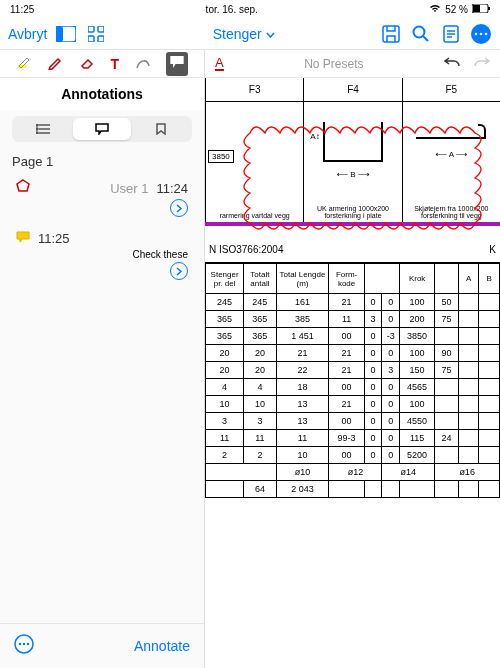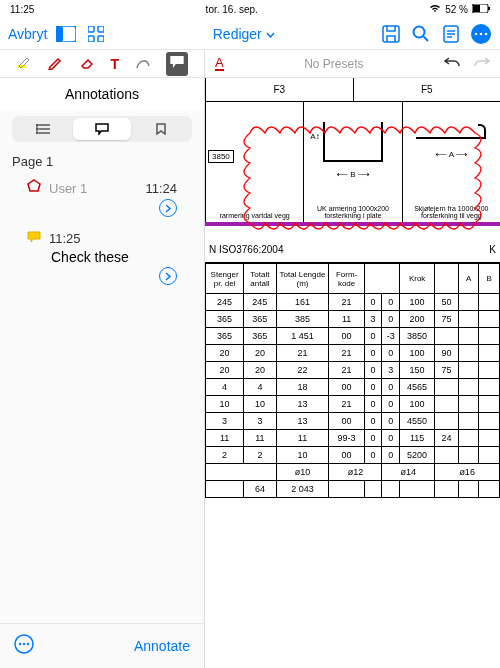--- a/index.html
+++ b/index.html
@@ -7,30 +7,30 @@
 .statusbar{height:18px;display:flex;justify-content:space-between;align-items:center;padding:0 10px;font-size:10px;}
 .statusbar .right{display:flex;gap:4px;align-items:center;}
 .navbar{height:32px;display:flex;align-items:center;padding:0 8px;gap:8px;border-bottom:1px solid #e5e5e5;}
 .nav-btn{color:#007aff;font-size:14px;background:none;border:none;}
 .nav-title{color:#007aff;font-size:14px;flex:1;text-align:center;}
 .nav-icon{width:22px;height:22px;display:flex;align-items:center;justify-content:center;}
 .main{display:flex;height:calc(100% - 50px);}
 .sidebar{width:205px;border-right:1px solid #ddd;display:flex;flex-direction:column;background:#fafafa;}
 .toolbar{height:28px;display:flex;align-items:center;justify-content:space-around;padding:0 8px;border-bottom:1px solid #e5e5e5;background:#fff;}
 .toolbar svg{width:16px;height:16px;}
-.panel-title{text-align:center;font-weight:400;font-size:14px;padding:8px 0;background:#fff;}
+.panel-title{text-align:center;font-weight:700;font-size:14px;padding:8px 0;background:#fff;}
 .segmented{display:flex;margin:6px 12px;background:#eee;border-radius:7px;padding:2px;height:26px;}
 .seg{flex:1;display:flex;align-items:center;justify-content:center;border-radius:6px;}
 .seg.active{background:#fff;box-shadow:0 1px 2px rgba(0,0,0,.15);}
 .page-header{font-size:13px;font-weight:400;padding:6px 12px;color:#333;}
-.anno-item{padding:4px 27px 8px;}
+.anno-item{padding:4px 16px 8px;text-align:right;}
 .anno-row{display:flex;align-items:center;gap:8px;}
 .anno-user{color:#999;font-size:13px;flex:1;}
 .anno-time{color:#333;font-size:13px;}
-.anno-note{font-size:14px;color:#000;margin-top:2px;margin-left:24px;}
+.anno-note{font-size:10px;color:#000;margin-top:2px;margin-left:24px;}
 .chev{width:18px;height:18px;border:1.5px solid #007aff;border-radius:50%;display:flex;align-items:center;justify-content:center;margin-left:auto;}
 .sidebar-footer{margin-top:auto;display:flex;justify-content:space-between;padding:10px 14px;border-top:1px solid #e5e5e5;align-items:center;}
 .content{flex:1;position:relative;overflow:hidden;background:#fff;}
 .content-toolbar{height:28px;display:flex;align-items:center;border-bottom:1px solid #e5e5e5;padding:0 10px;gap:14px;background:#fff;}
 .no-presets{color:#999;font-size:12px;margin-left:auto;margin-right:auto;}
 .doc{position:absolute;top:28px;left:0;right:0;bottom:0;font-size:9px;color:#000;}
 .colhead{display:flex;height:24px;border-bottom:1px solid #000;justify-content:center;}
 .colhead>div{flex:1;text-align:center;border-left:1px solid #000;font-size:10px;display:flex;align-items:center;justify-content:center;}
 .diag-row{display:flex;height:120px;}
 .diag-cell{flex:1;border-left:1px solid #000;position:relative;display:flex;flex-direction:column;align-items:center;justify-content:flex-end;padding-bottom:2px;}
@@ -76,21 +76,21 @@
       </svg>
     </span>
   <span class="nav-icon">
       <svg width="16" height="16" viewBox="0 0 16 16" stroke="#007aff" fill="none" stroke-width="1.5">
         <rect x="0" y="0" width="6" height="6" rx="1"></rect>
         <rect x="10" y="0" width="6" height="6" rx="1"></rect>
         <rect x="0" y="10" width="6" height="6" rx="1"></rect>
         <rect x="10" y="10" width="6" height="6" rx="1"></rect>
       </svg>
     </span>
-  <span class="nav-title"><span>Rediger</span> <svg width="9" height="6" style="vertical-align:middle">
+  <span class="nav-title"><span>Stenger</span> <svg width="9" height="6" style="vertical-align:middle">
         <path d="M1 1L4.5 5 8 1" stroke="#007aff" fill="none" stroke-width="1.5"></path>
       </svg></span>
   <span class="nav-icon">
       <svg width="18" height="18" viewBox="0 0 18 18" stroke="#007aff" fill="none" stroke-width="1.5">
         <rect x="1" y="1" width="16" height="16" rx="2"></rect>
         <path d="M5 1v5h8V1M5 17v-6h8v6"></path>
       </svg>
     </span>
   <span class="nav-icon">
       <svg width="18" height="18" viewBox="0 0 18 18" stroke="#007aff" fill="none" stroke-width="2">
@@ -215,20 +215,21 @@
             <path d="M5 3L1 6l4 3M1 6h9a5 5 0 015 5"></path>
           </svg></span>
       <span><svg width="16" height="14" viewBox="0 0 16 14" fill="none" stroke="#ccc" stroke-width="1.5">
             <path d="M11 3l4 3-4 3M15 6H6a5 5 0 00-5 5"></path>
           </svg></span>
     </div>
 
     <div class="doc">
       <div class="colhead">
         <div>F3</div>
+        <div>F4</div>
         <div>F5</div>
       </div>
       <div class="diag-row">
         <div class="diag-cell">
           <div style="position:absolute;top:48px;left:2px;border:1px solid #000;padding:1px 3px;font-size:8px;">3850</div>
           <div class="diag-label">rarmering vartdal vegg</div>
         </div>
         <div class="diag-cell">
           <div class="ushape"></div>
           <span class="dim-a">A↕</span>

